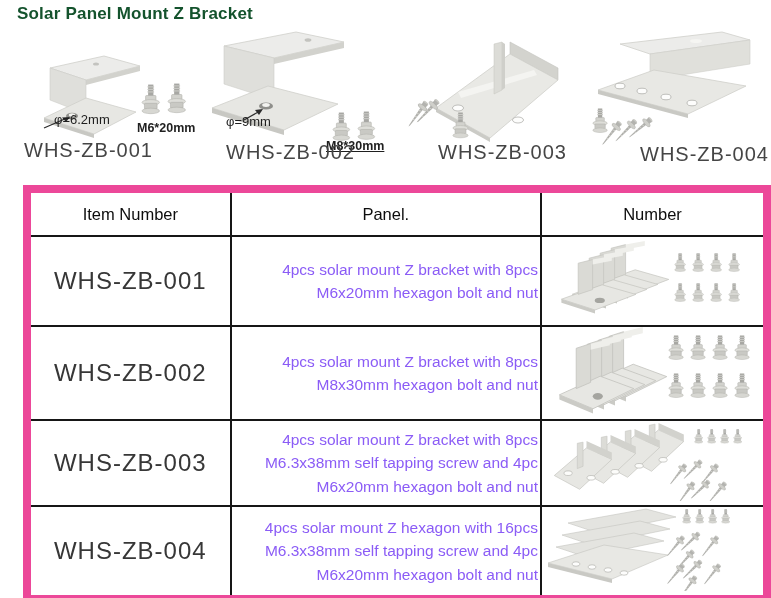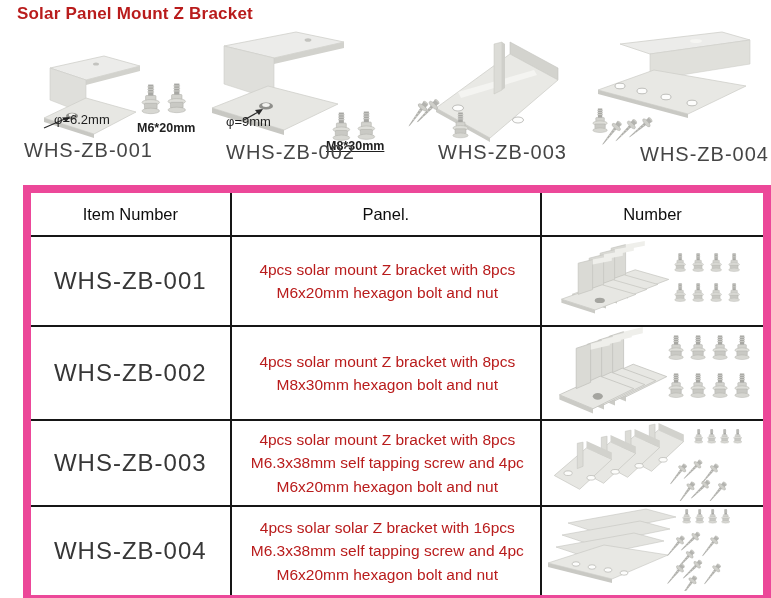--- a/index.html
+++ b/index.html
@@ -1,38 +1,38 @@
 <!DOCTYPE html>
 <html><head>
 <meta charset="utf-8">
 <style>
   html,body{margin:0;padding:0;}
   body{
     width:771px;height:598px;position:relative;background:#ffffff;
     font-family:"Liberation Sans", sans-serif;overflow:hidden;color:#111;
   }
   .page-title{
-    position:absolute;left:17px;top:4px;font-size:17px;font-weight:bold;color:#b91c1c;
+    position:absolute;left:17px;top:4px;font-size:17px;font-weight:bold;color:#14532d;
     letter-spacing:.2px;white-space:nowrap;
   }
   .card{position:absolute;}
   .card svg{position:absolute;left:0;top:0;}
   .ann{position:absolute;font-size:13px;color:#1f1f1f;white-space:nowrap;}
   .ann.bold{font-weight:bold;font-size:12.5px;}
   .pname{
     position:absolute;font-size:20px;color:#454545;letter-spacing:1px;white-space:nowrap;
   }
   table.spec{
     position:absolute;left:23px;top:185px;border-collapse:collapse;table-layout:fixed;
     background:#fff;border:8px solid #ec4899;
   }
   table.spec th,table.spec td{border:2px solid #161616;overflow:hidden;}
   table.spec th{font-size:16.5px;font-weight:normal;color:#0d0d0d;height:40px;text-align:center;}
   td.item{font-size:24px;color:#373737;text-align:center;letter-spacing:1px;}
-  td.desc{font-size:15.5px;color:#b91c1c;line-height:1.5;padding:3px 2px 3px 5px;text-align:center;}
+  td.desc{font-size:15.5px;color:#8b5cf6;line-height:1.5;padding:3px 2px 3px 5px;text-align:right;}
   td.photo{padding:0;text-align:center;vertical-align:middle;}
   tr.r1{height:89px;}tr.r2{height:92px;}tr.r3{height:83px;}tr.r4{height:87px;}
   .defs{position:absolute;width:0;height:0;}
 </style>
 </head>
 <body>
 
 <svg class="defs" aria-hidden="true">
   <defs>
     <g id="g-bolt">
@@ -235,21 +235,21 @@
           <use href="#g-screw" transform="translate(172,40) rotate(40)"></use>
           <use href="#g-screw" transform="translate(148,58) rotate(36)"></use>
           <use href="#g-screw" transform="translate(164,56) rotate(46)"></use>
           <use href="#g-screw" transform="translate(180,58) rotate(40)"></use>
         </svg>
       </td>
     </tr>
     <tr class="r4">
       <td class="item">WHS-ZB-004</td>
       <td class="desc">
-        <div>4pcs solar solar Z bracket with 16pcs</div>
+        <div>4pcs solar mount Z hexagon with 16pcs</div>
         <div>M6.3x38mm self tapping screw and 4pc</div>
         <div>M6x20mm hexagon bolt and nut</div>
       </td>
       <td class="photo">
         <svg width="220" height="84" viewBox="0 0 220 84">
           <use href="#g-wplate" transform="translate(26,0)"></use>
           <use href="#g-wplate" transform="translate(20,12)"></use>
           <use href="#g-wplate" transform="translate(14,24)"></use>
           <polygon points="6,56 62,38 126,48 70,72" fill="#e8e8e4" stroke="#c4c4bf" stroke-width="0.6"></polygon>
           <polygon points="6,56 70,72 70,76 6,60" fill="#c9c9c4"></polygon>

